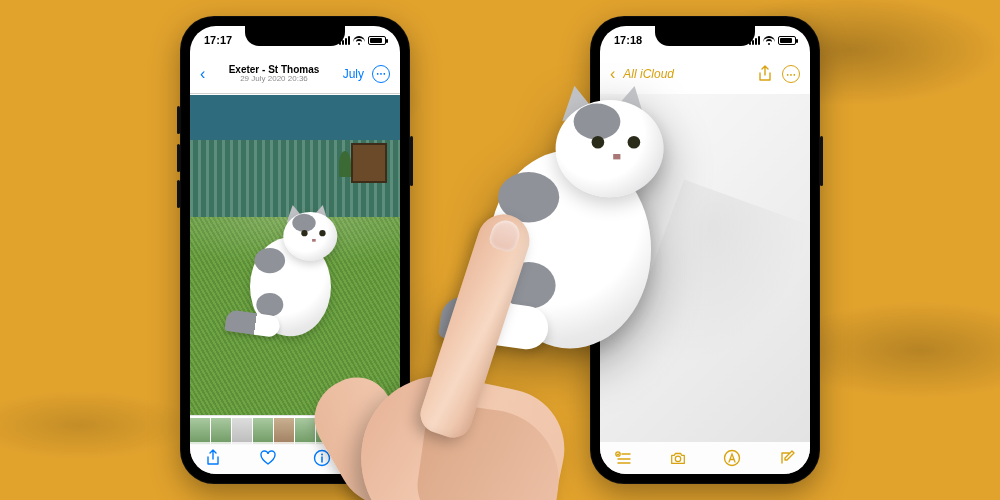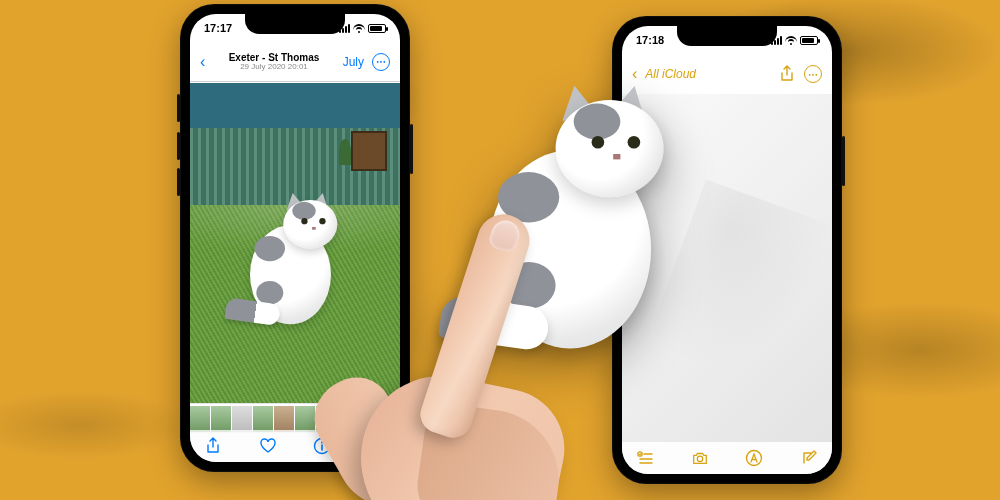--- a/index.html
+++ b/index.html
@@ -20,22 +20,22 @@
     inset:0;
   }
   .phone {
     position:absolute;
     width:230px; height:468px;
     background:#000;
     border-radius:34px;
     padding:10px;
     box-shadow: 0 10px 30px rgba(0,0,0,.35), inset 0 0 2px rgba(255,255,255,.2);
   }
-  .phone.left { left:180px; top:4px; }
-  .phone.right { left:612px; top:16px; }
+  .phone.left { left:180px; top:16px; }
+  .phone.right { left:590px; top:16px; }
   .phone::before { 
     content:""; position:absolute; left:-3px; top:90px; width:3px; height:28px;
     background:#111; border-radius:2px;
     box-shadow: 0 38px 0 #111, 0 74px 0 #111;
   }
   .phone::after {
     content:""; position:absolute; right:-3px; top:120px; width:3px; height:50px;
     background:#111; border-radius:2px;
   }
   .screen {
@@ -225,21 +225,21 @@
           </span>
       </span>
     </div>
 
     <div class="nav">
       <div class="nav-left">
         <span class="blue chevron">‹</span>
       </div>
       <div class="center">
         <div class="title">Exeter - St Thomas</div>
-        <div class="sub">29 July 2020  20:01</div>
+        <div class="sub">29 July 2020  20:36</div>
       </div>
       <div class="nav-right blue">
         <span>July</span>
         <span class="circ-icon">⋯</span>
       </div>
     </div>
 
 
     <div class="photo-area">
       <div class="fence"></div>

